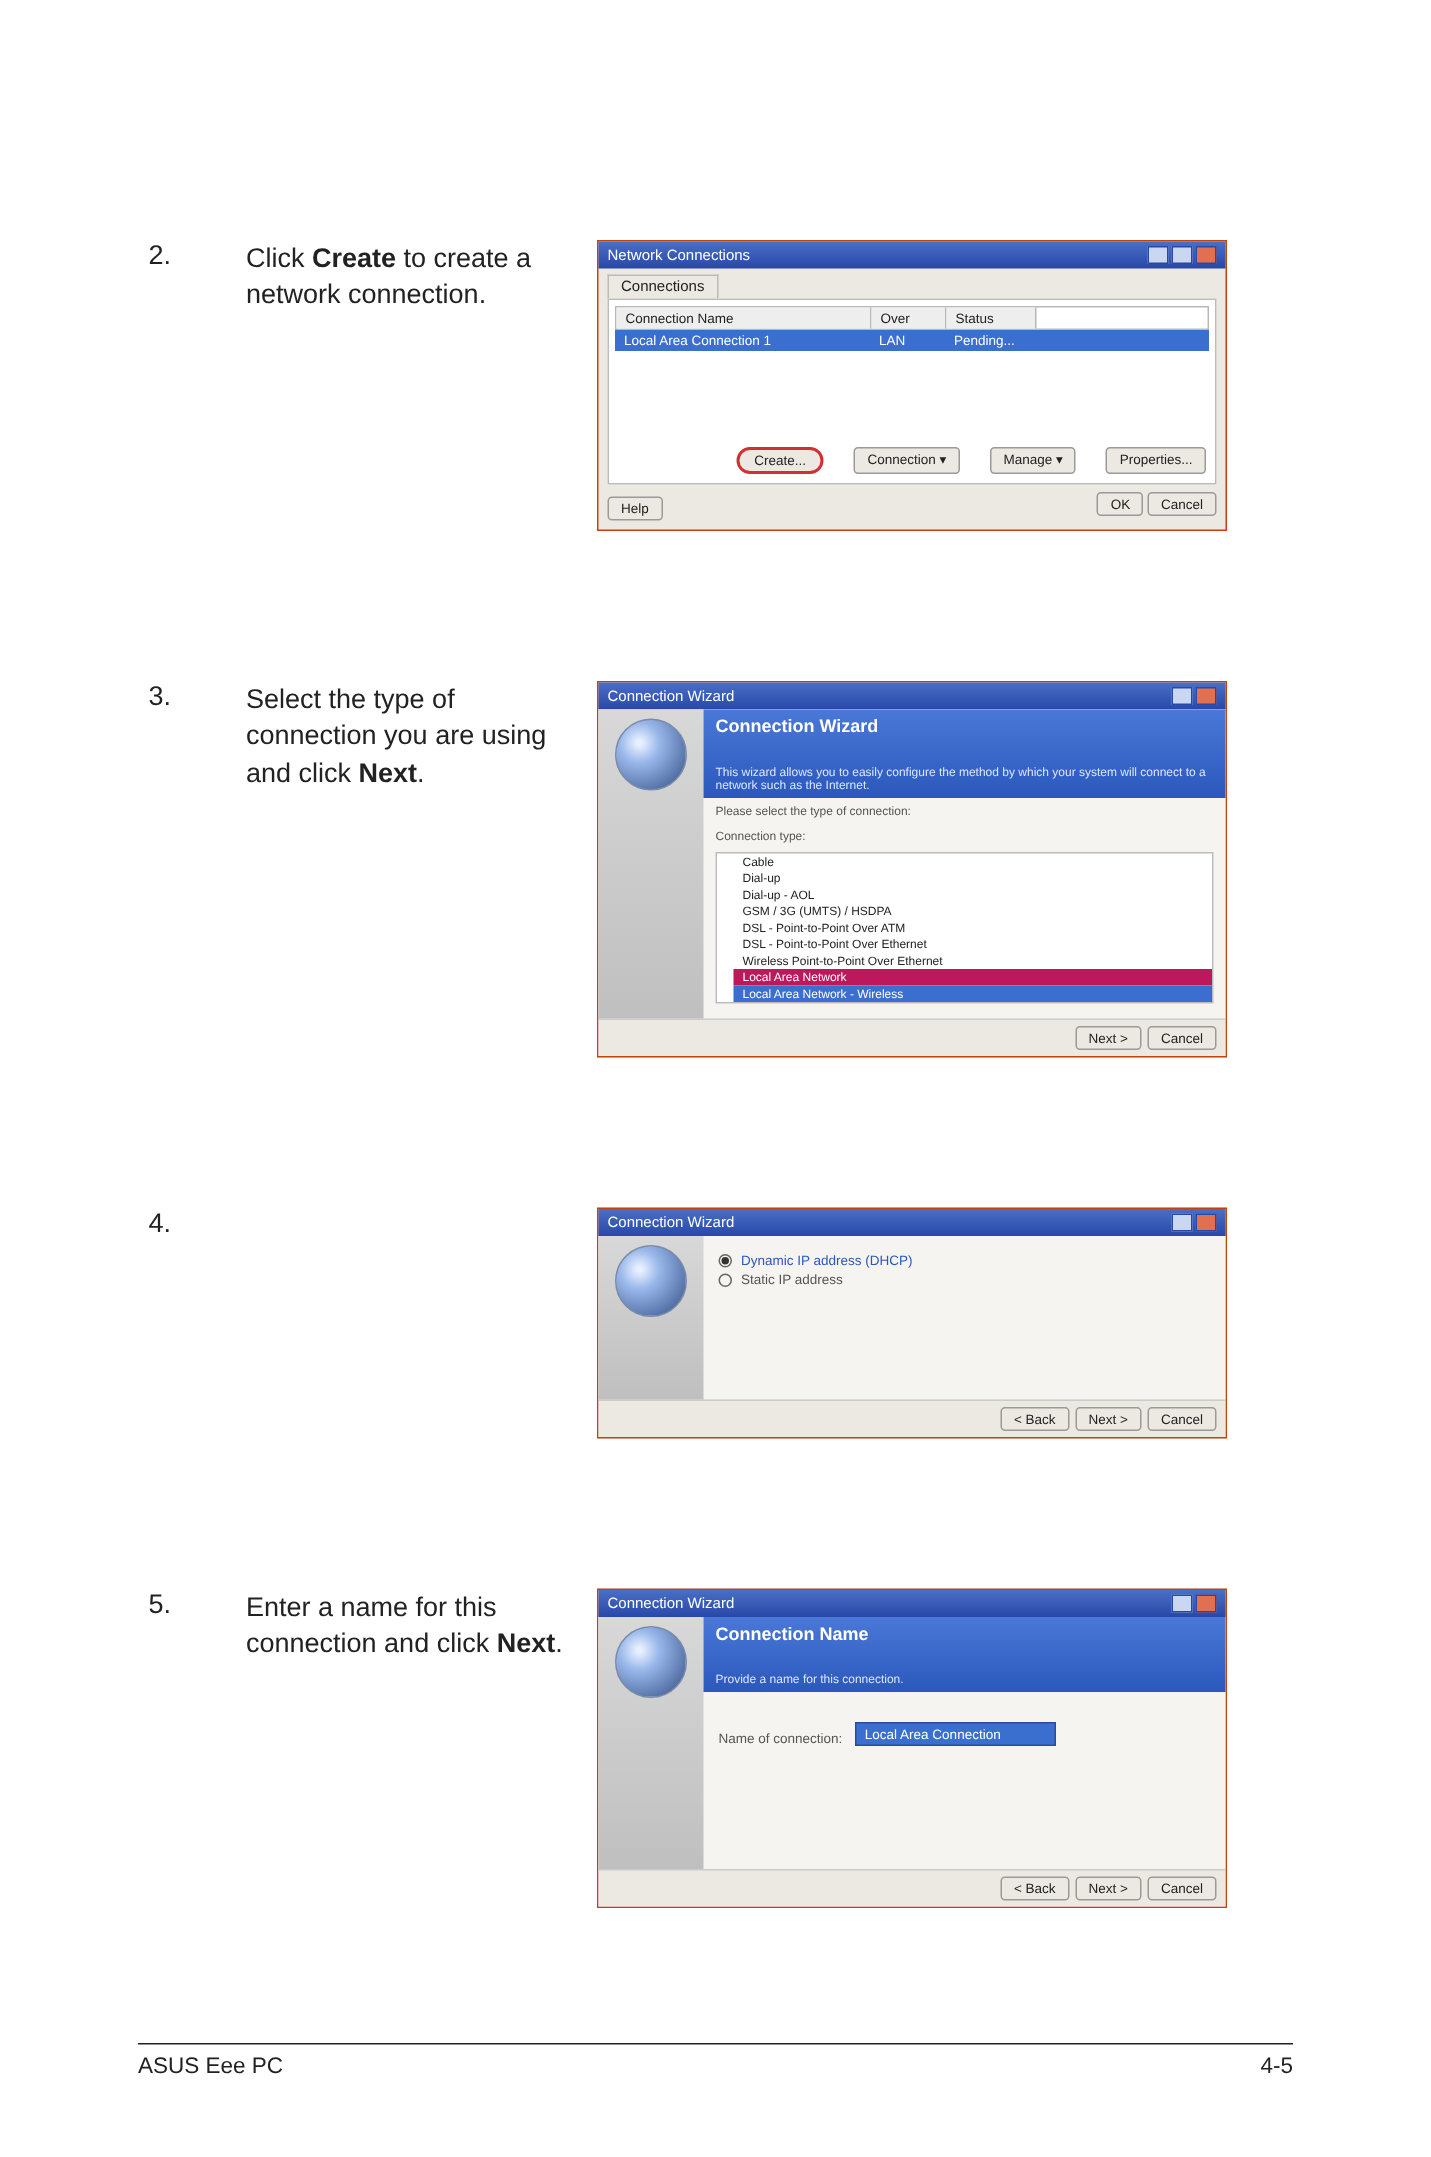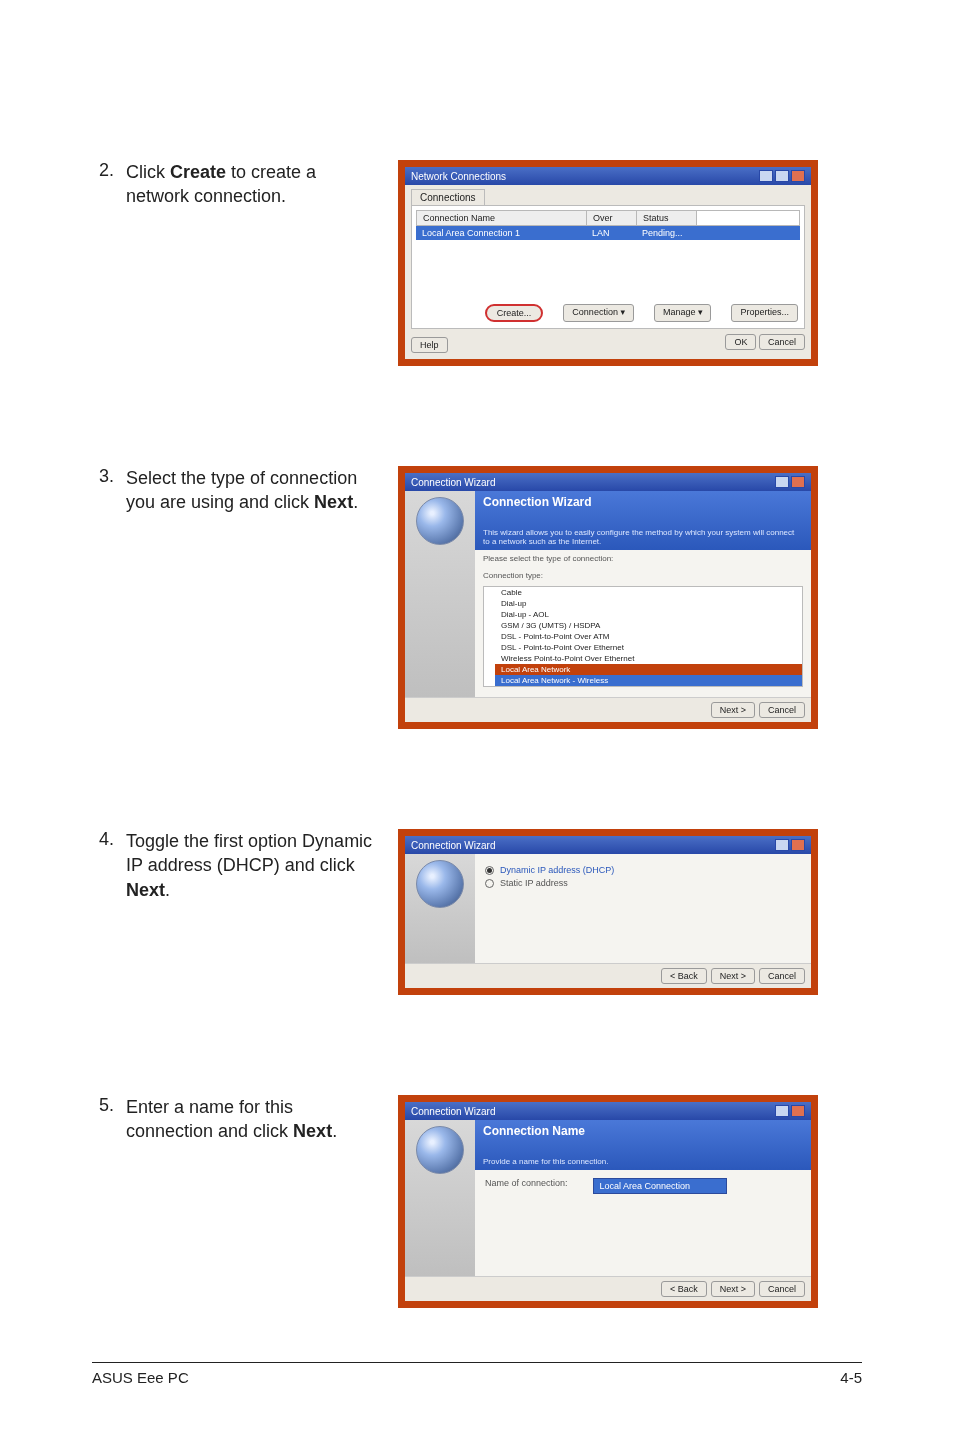--- a/index.html
+++ b/index.html
@@ -28,29 +28,30 @@
     }
     .step-num {
       font-size: 18px;
       width: 22px;
       text-align: right;
     }
     .step-text {
       font-size: 18px;
       line-height: 1.35;
       flex: 1;
+      margin-left: 38px;
     }
     .bold { font-weight: 700; }
     .screenshot {
       flex: 1;
     }
 
     
     .dlg {
-      border: 7px solid #c2410c;
+      border: 1px solid #c2410c;
       background: #ece9e2;
       font-size: 9px;
       width: 420px;
     }
     .dlg .titlebar {
       background: linear-gradient(#4a6fc6, #2848a8);
       color: #fff;
       padding: 3px 6px;
       display: flex;
       justify-content: space-between;
@@ -172,43 +173,44 @@
       margin: 2px 8px 6px 8px;
       border: 1px solid #bbb;
       background: #fff;
       font-size: 8px;
     }
     .s2 .list div { padding: 1px 6px; margin-left: 11px; }
     .s2 .list .sel {
       background: #3a6ecf; color: #fff;
     }
     .s2 .list .sel2 {
-      background: #c2410c; color: #fff;
+      background: #be185d; color: #fff;
     }
 
     
     .s3 .opts, .s4 .opts { padding: 8px 10px; }
     .s3 .opt, .s4 .opt {
       display: flex; align-items: center; gap: 6px;
       font-size: 9px; color: #555; margin: 3px 0;
     }
     .radio {
       width: 9px; height: 9px; border: 1px solid #666; border-radius: 50%; display: inline-block;
       position: relative;
     }
     .radio.on::after {
       content: ''; position: absolute; width: 5px; height: 5px;
       background: #333; border-radius: 50%; top: 1px; left: 1px;
     }
     .s3 .opt.active { color: #2b58bb; }
 
     
     .s4 .fld {
-      display: flex; gap: 25px; align-items: flex-start;
+      display: flex; gap: 8px; align-items: flex-end;
       padding: 8px 10px;
+      margin-top: 12px;
     }
     .s4 .fld .lbl { font-size: 9px; color: #555; }
     .s4 .fld .inp {
       background: #3a6ecf; color: #fff;
       padding: 2px 6px; font-size: 9px;
       border: 1px solid #2b4a9c;
       width: 134px;
     }
 
     
@@ -320,23 +322,20 @@
           <span class="btn">Next &gt;</span>
           <span class="btn">Cancel</span>
         </div>
       </div>
     </div>
   </div>
 
   <div class="step">
     <div class="step-num-col">
       <div class="step-num">4.</div>
-      <div class="step-text">
-        <span>Toggle the first option Dynamic IP address (DHCP) and click </span><span class="bold">Next</span><span>.</span>
-      </div>
     </div>
     <div class="screenshot">
       <div class="dlg wiz s3">
         <div class="titlebar">
           <span>Connection Wizard</span>
           <span class="win-btns">
             <span class="win-btn"></span>
             <span class="win-btn close"></span>
           </span>
         </div>

